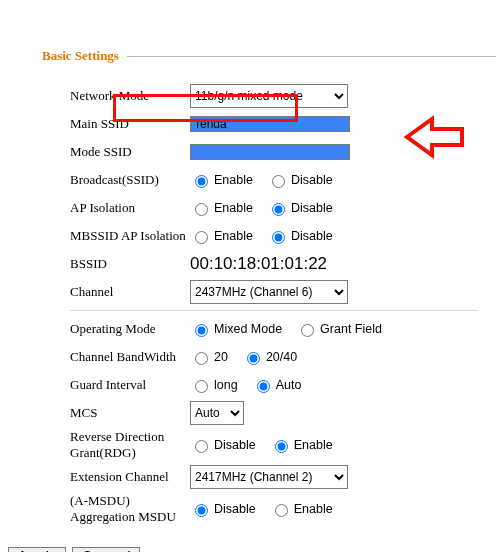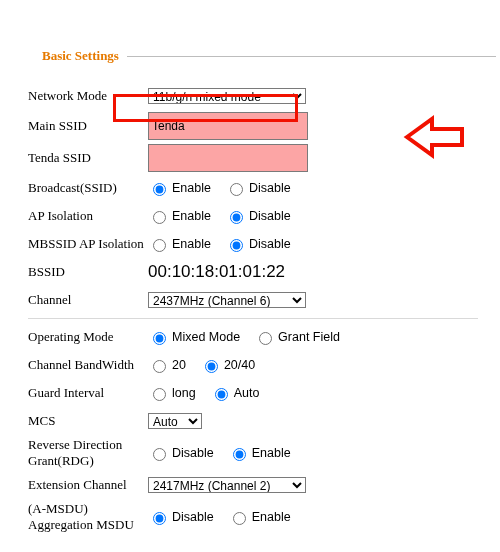--- a/index.html
+++ b/index.html
@@ -24,21 +24,21 @@
     padding-left: 42px;
   }
   .title-rule {
     flex: 1;
     border: none;
     border-top: 1px solid #bdbdbd;
     margin-left: 8px;
     margin-right: 4px;
   }
   .form-area {
-    padding: 18px 8px 8px 28px;
+    padding: 18px 8px 8px 70px;
     position: relative;
   }
   .row {
     display: flex;
     align-items: center;
     min-height: 24px;
     margin-bottom: 4px;
   }
   .row.tall { min-height: 32px; align-items: center; }
   .label-col {
@@ -50,28 +50,28 @@
     align-items: center;
     gap: 6px;
     font-size: 12.5px;
     font-family: Arial, sans-serif;
   }
   select {
     font-family: Arial, sans-serif;
     font-size: 12px;
     background: #fff;
     border: 1px solid #7a7a7a;
-    height: 16px;
+    height: 24px;
   }
   input[type="text"] {
     font-family: Arial, sans-serif;
     font-size: 12px;
-    background: #fca5a5;
+    background: #3b82f6;
     border: 1px solid #7a7a7a;
-    height: 28px;
+    height: 16px;
     padding: 0 3px;
     box-sizing: border-box;
   }
   .ssid-input { width: 160px; }
   .select-nm { width: 158px; }
   .select-ch { width: 158px; }
   .select-mcs { width: 54px; }
   .radio-set { display: flex; gap: 14px; font-family: Arial, sans-serif; }
   .radio-set label { display: flex; align-items: center; gap: 3px; cursor: default; }
   .sep {
@@ -122,21 +122,21 @@
     </div>
 
     <div class="row">
       <div class="label-col">Main SSID</div>
       <div class="field-col">
         <input type="text" class="ssid-input" value="Tenda" style="">
       </div>
     </div>
 
     <div class="row">
-      <div class="label-col">Tenda SSID</div>
+      <div class="label-col">Mode SSID</div>
       <div class="field-col">
         <input type="text" class="ssid-input" value="" style="">
       </div>
     </div>
 
     <div class="row">
       <div class="label-col">Broadcast(SSID)</div>
       <div class="field-col radio-set">
         <label>
             <input type="radio" name="bcast" checked="" style="">

